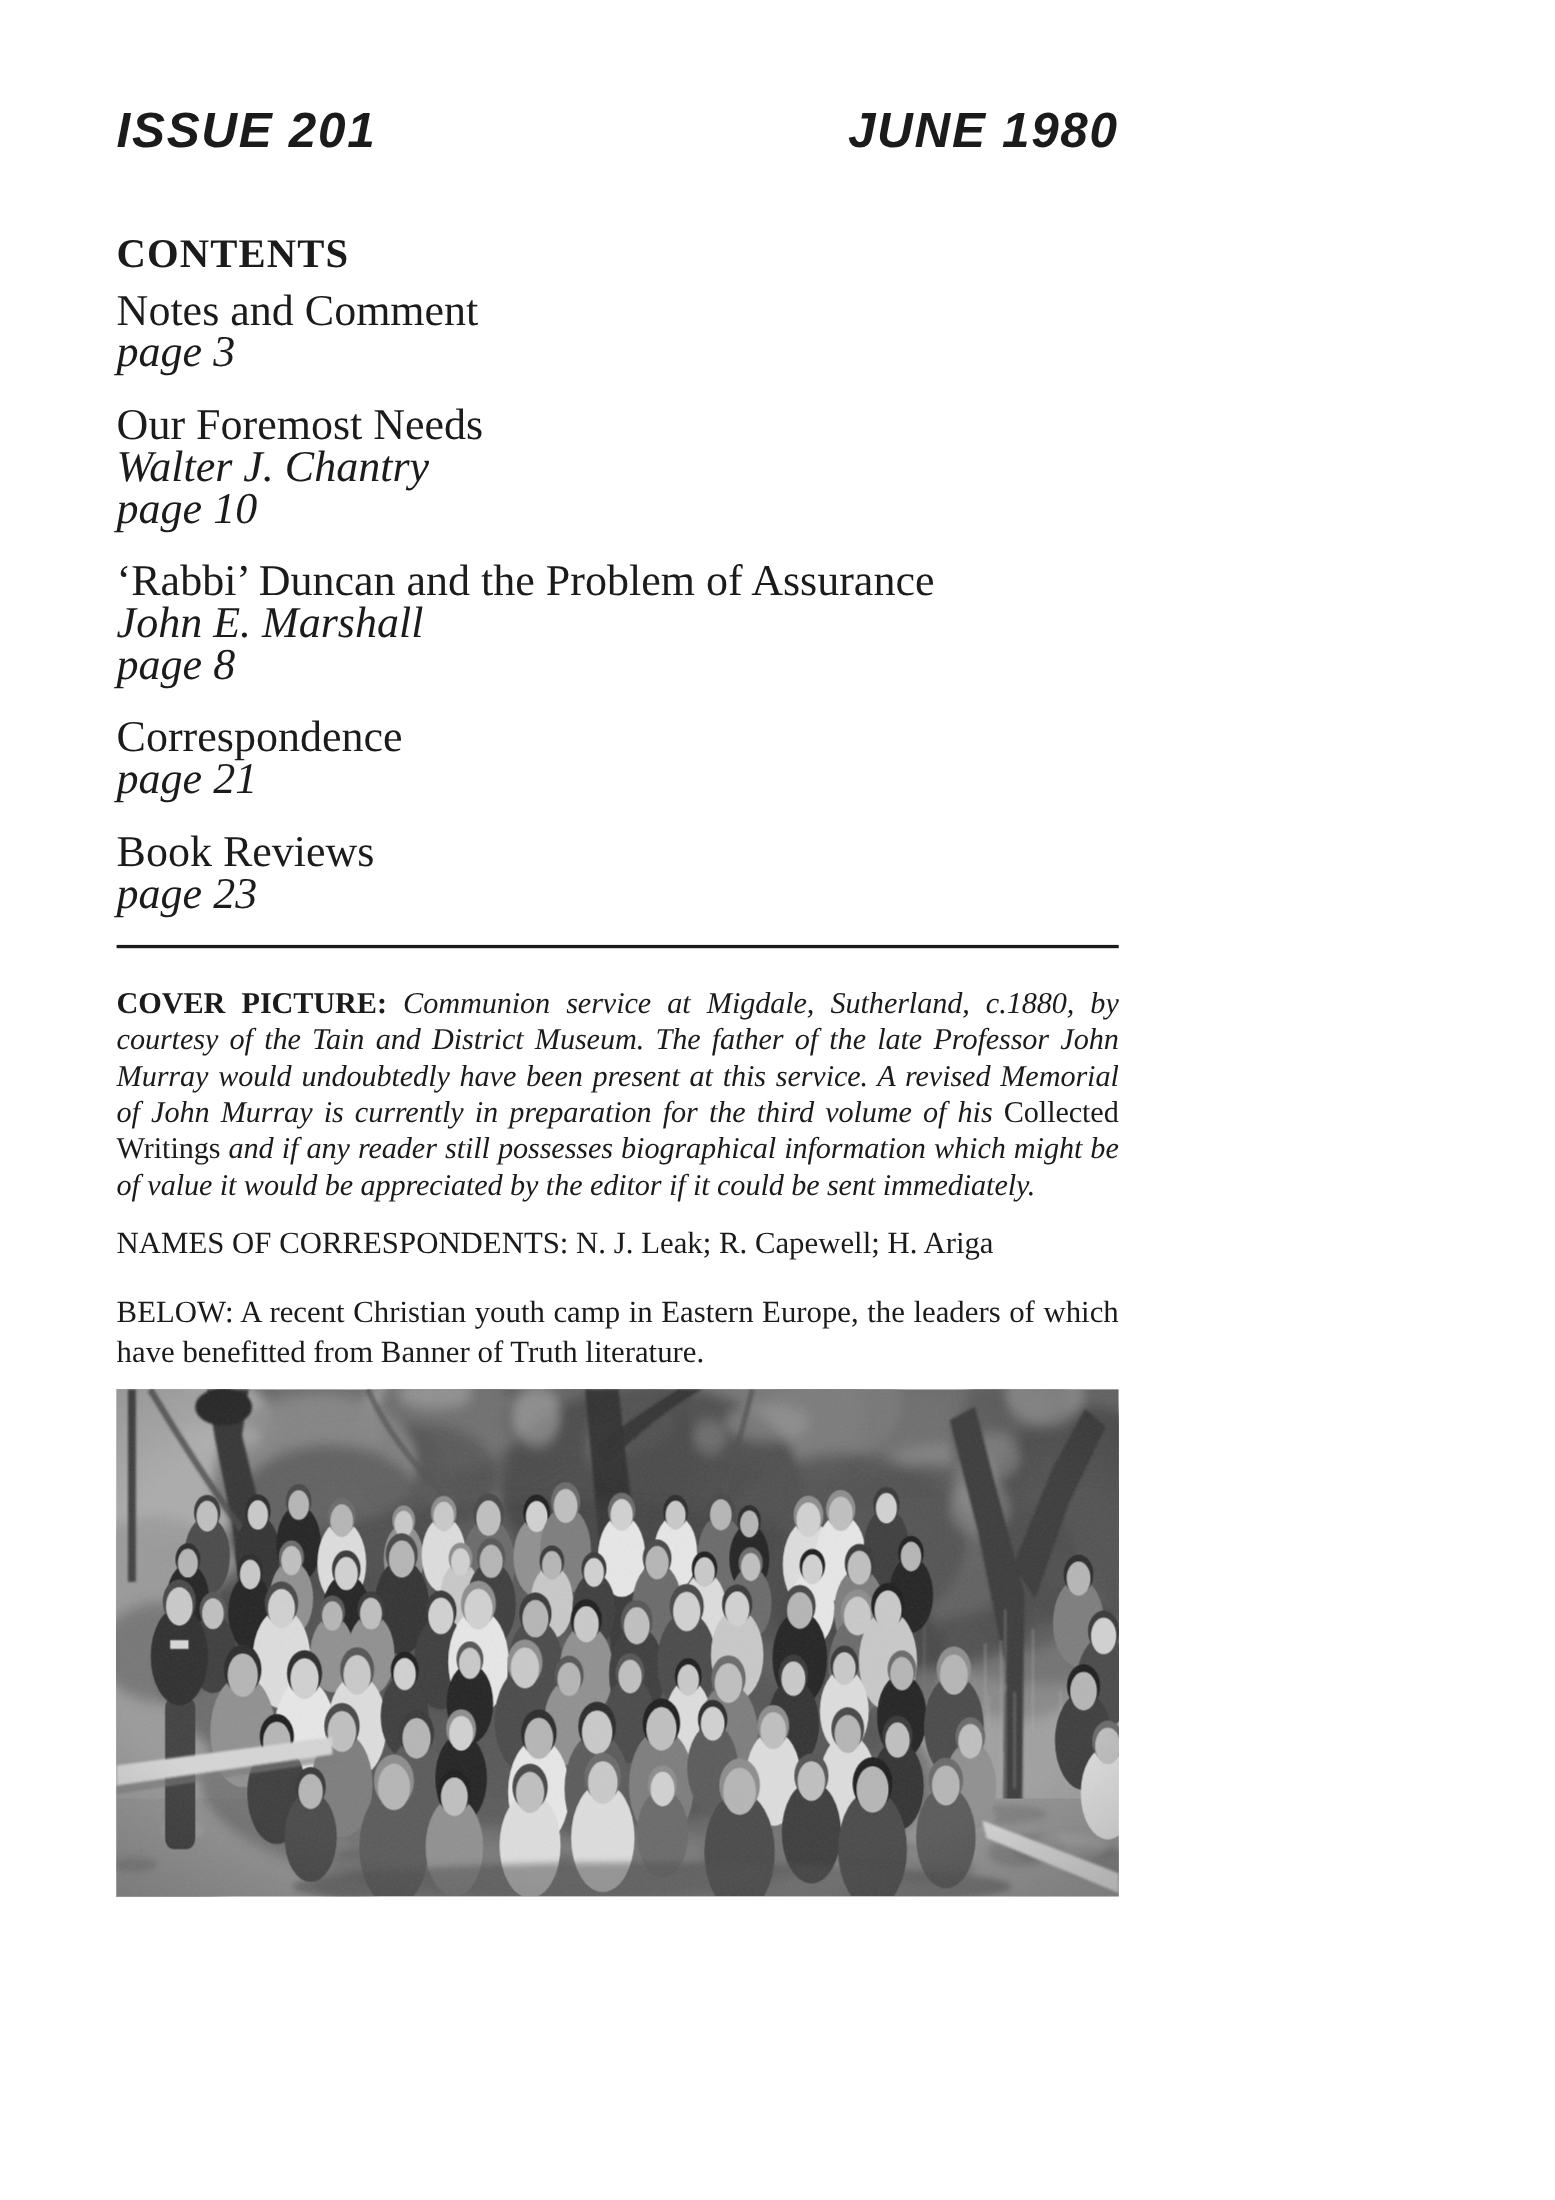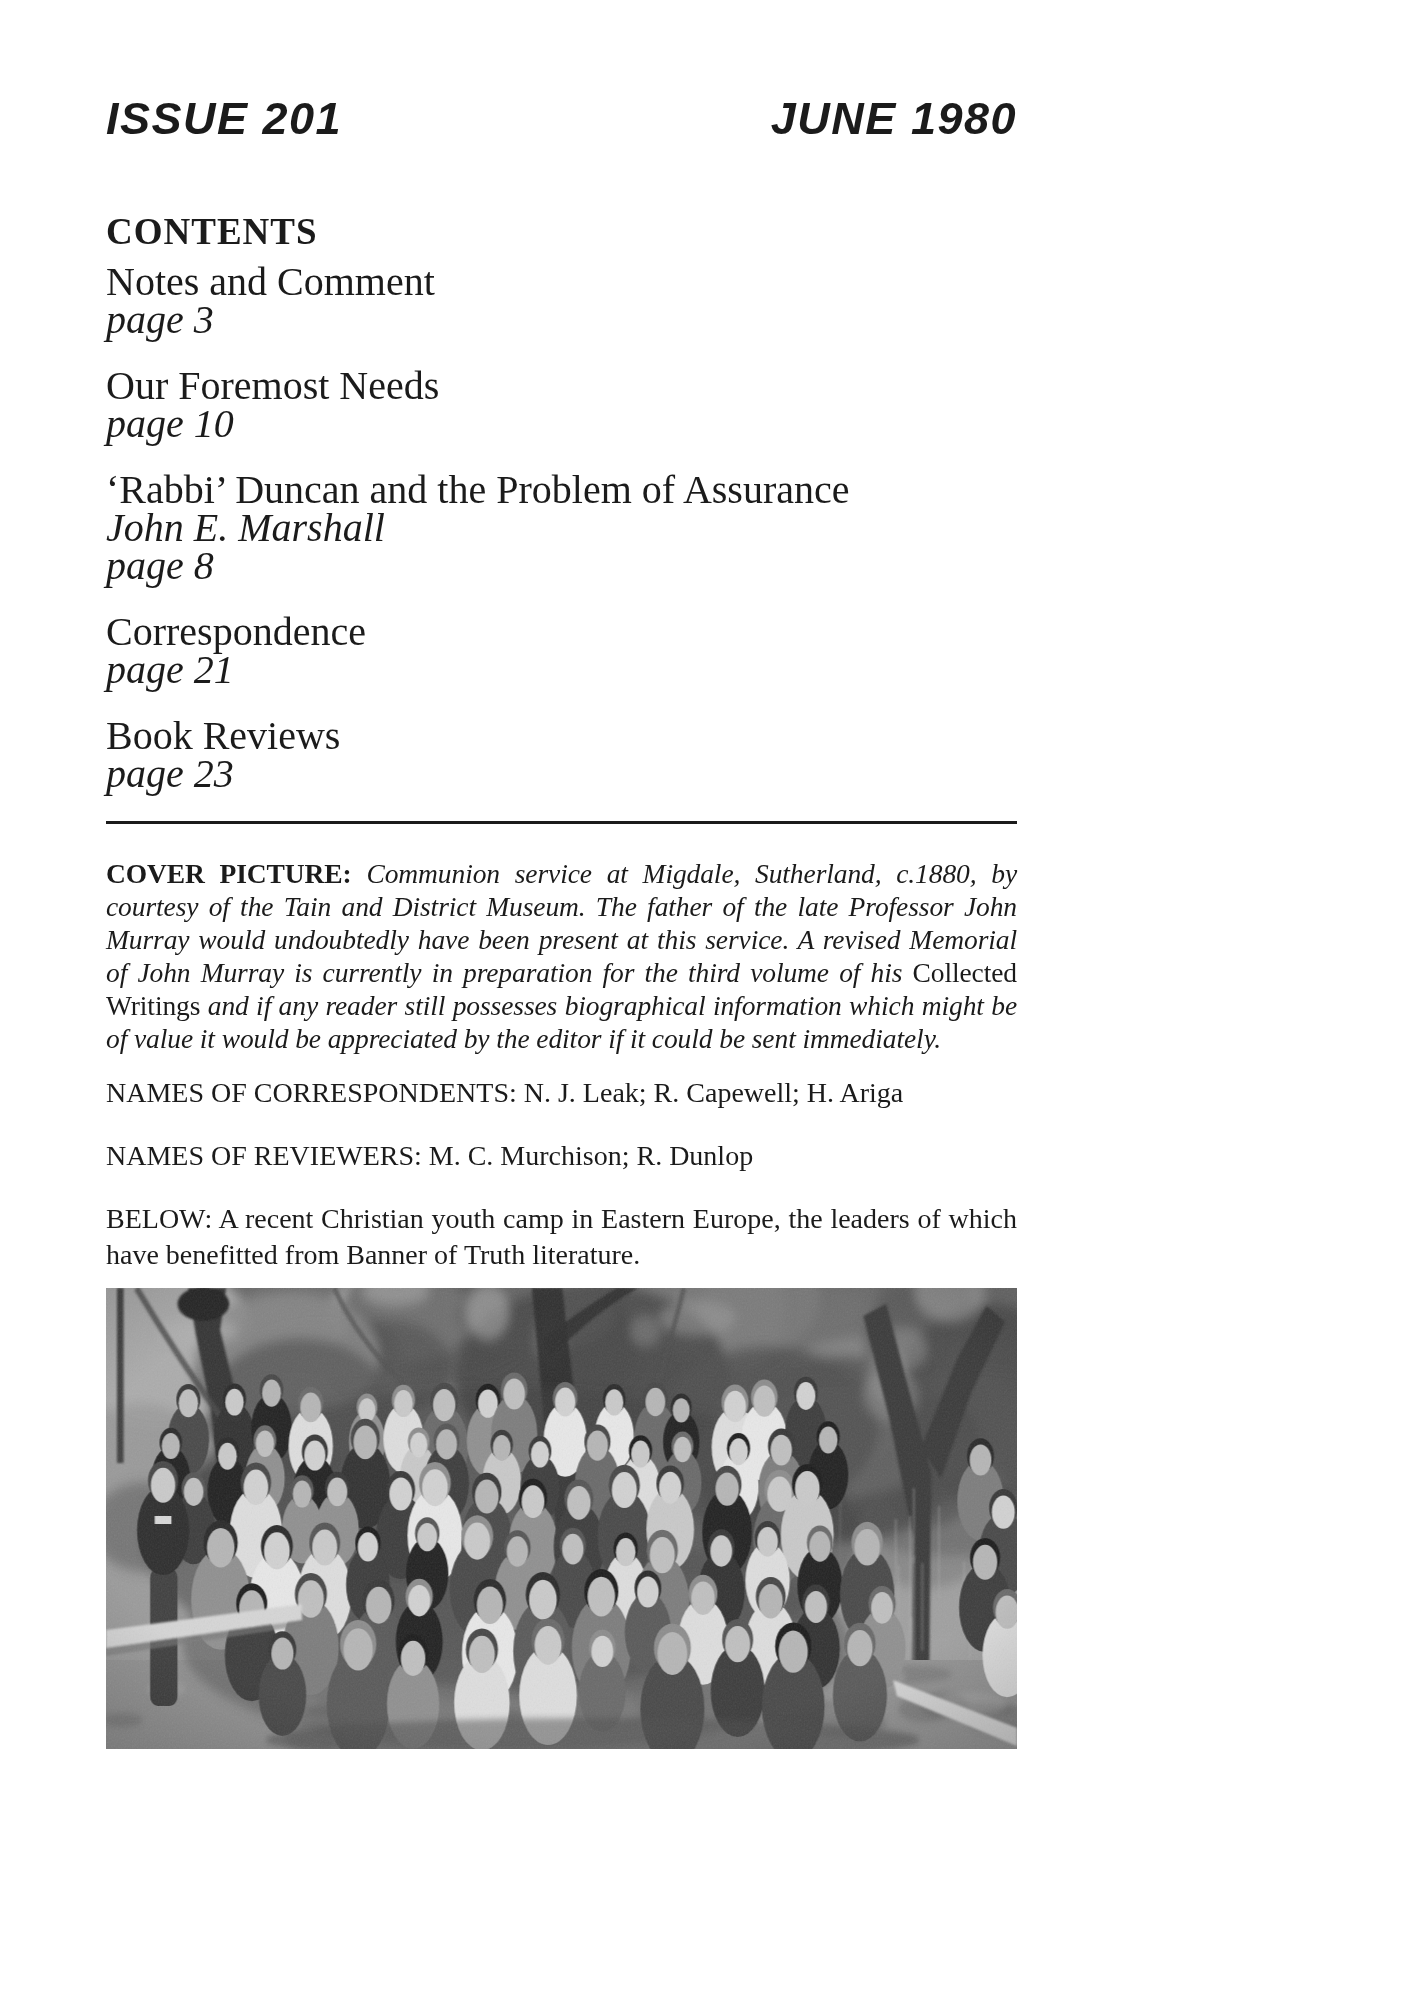--- a/index.html
+++ b/index.html
@@ -49,20 +49,21 @@
 
     <h1 class="contents">CONTENTS</h1>
 
     <section class="toc">
       <div class="entry">
         <div class="t">Notes and Comment</div>
         <div class="p">page 3</div>
       </div>
       <div class="entry">
         <div class="t">Our Foremost Needs</div>
+        <div class="a">Walter J. Chantry</div>
         <div class="p">page 10</div>
       </div>
       <div class="entry">
         <div class="t">‘Rabbi’ Duncan and the Problem of Assurance</div>
         <div class="a">John E. Marshall</div>
         <div class="p">page 8</div>
       </div>
       <div class="entry">
         <div class="t">Correspondence</div>
         <div class="p">page 21</div>
@@ -76,21 +77,20 @@
     <hr class="rule">
 
     <p class="cover">
       <b>COVER PICTURE:</b>
       <i>Communion service at Migdale, Sutherland, c.1880, by courtesy of the Tain and District Museum.  The father of the late Professor John Murray would undoubtedly have been present at this service. A revised Memorial of John Murray is currently in preparation for the third volume of his</i>
       <span class="roman">Collected Writings</span>
       <i>and if any reader still possesses biographical information which might be of value it would be appreciated by the editor if it could be sent immediately.</i>
     </p>
 
     <p class="names">NAMES OF CORRESPONDENTS: N. J. Leak; R. Capewell; H. Ariga</p>
-    <p class="names">NAMES OF REVIEWERS: M. C. Murchison; R. Dunlop</p>
 
     <p class="below">BELOW: A recent Christian youth camp in Eastern Europe, the leaders of which have benefitted from Banner of Truth literature.</p>
 
     <figure class="photo" id="photo-host" aria-label="Black-and-white photograph of a recent Christian youth camp in Eastern Europe: a large group of children and young people posed beneath trees in a wooded clearing">
         <svg viewBox="0 0 1198 461" width="100%" height="461" preserveAspectRatio="none" role="img">
           <defs>
             <linearGradient id="bg" x1="0" y1="0" x2="0" y2="1">
               <stop offset="0" stop-color="#6d6d6d"></stop>
               <stop offset="0.45" stop-color="#777777"></stop>
               <stop offset="0.78" stop-color="#8b8b8b"></stop>

